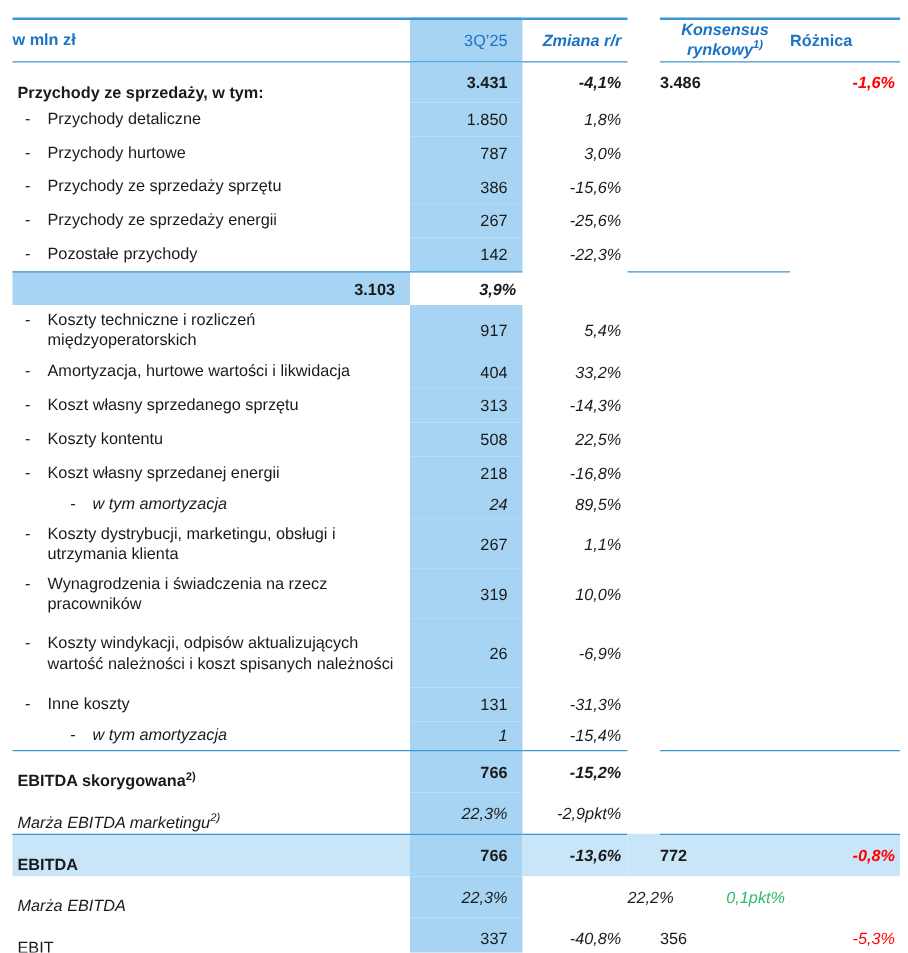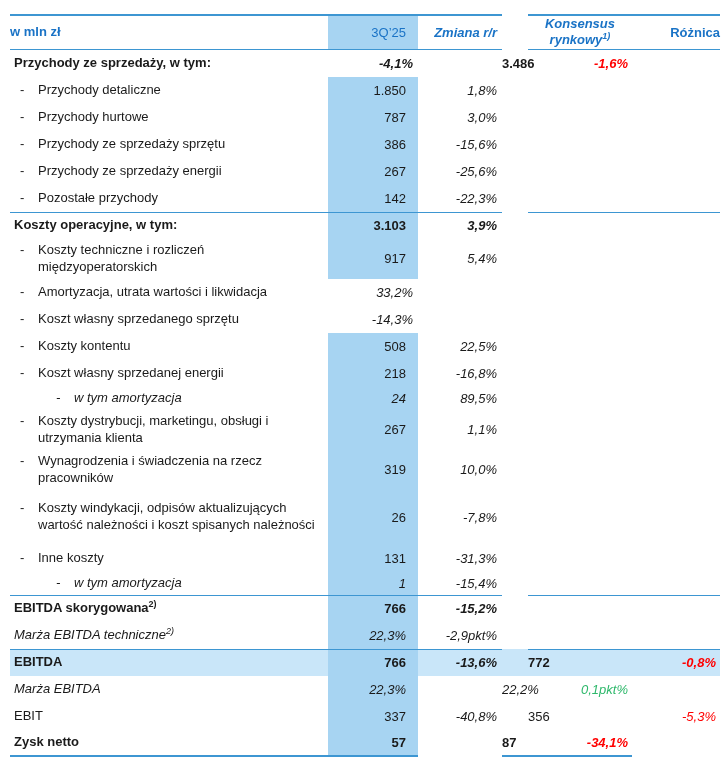--- a/index.html
+++ b/index.html
@@ -47,41 +47,41 @@
   .c-cons{padding-right:8px;}
   .c-diff{justify-content:flex-end;padding-right:4px;font-style:italic;}
 
   
   .hrow{font-weight:bold;color:var(--accent-blue);}
   .hrow .seg-main{border-top:2px solid var(--line-blue);border-bottom:1.5px solid var(--line-blue);}
   .hrow .seg-cons{border-top:2px solid var(--line-blue);border-bottom:1.5px solid var(--line-blue);font-style:italic;}
   .hrow .c-value{font-weight:normal;}
   .hrow .c-change{font-style:italic;}
   .hrow .c-cons{justify-content:center;text-align:center;line-height:1.25;padding-right:0;}
-  .hrow .c-diff{justify-content:flex-end;font-style:normal;padding-right:0;}
+  .hrow .c-diff{justify-content:flex-start;font-style:normal;padding-right:0;}
 
   
   .section .seg-main,.section .seg-cons{border-top:1.5px solid var(--line-blue);}
   .bottom .seg-main,.bottom .seg-cons{border-bottom:2px solid var(--line-blue);}
 
   
   .row.bold .c-label,.row.bold .c-value,.row.bold .c-change,
   .row.bold .c-cons,.row.bold .c-diff{font-weight:bold;}
   .row.italic .c-label,.row.italic .c-value,.row.italic .c-cons{font-style:italic;}
   .row.level-2 .c-label,.row.level-2 .c-value{font-style:italic;}
 
   
   .row.highlight .c-label,.row.highlight .c-change,.row.highlight .c-gap,
   .row.highlight .c-cons,.row.highlight .c-diff{background:var(--highlight-fill);}
   .row.highlight .c-value{background:var(--column-fill);}
 
   
   .lab-wrap{display:flex;align-items:flex-start;line-height:1.3;width:100%;}
   .dash{flex:0 0 auto;width:0;overflow:visible;}
-  .level-0 .lab-wrap{padding-left:4px;}
+  .level-0 .lab-wrap{padding-left:4px;margin-top:16px;}
   .level-1 .dash{width:28px;padding-left:10px;}
   .level-2 .dash{width:20px;padding-left:46px;margin-right:18px;}
   .lbl{flex:1 1 auto;}
   sup{font-size:9px;line-height:0;}
 
   
   .c-diff.neg{color:var(--negative-red);}
   .c-diff.pos{color:var(--positive-green);}
 </style>
 </head>
@@ -111,20 +111,23 @@
   </div>
 
   <div id="table-body">
       <div class="row size-1 level-0 bold">
     <div class="cell c-label seg-main">
       <div class="lab-wrap">
         <span class="dash"></span>
         <span class="lbl"><span class="lbl-text">Przychody ze sprzedaży, w tym:</span><sup class="lbl-sup"></sup></span>
       </div>
     </div>
+    <div class="cell c-value seg-main">
+          <span>3.431</span>
+        </div>
     <div class="cell c-change seg-main">
           <span>-4,1%</span>
         </div>
     <div class="cell c-gap"></div>
     <div class="cell c-cons seg-cons">
           <span>3.486</span>
         </div>
     <div class="cell c-diff seg-cons neg">
           <span>-1,6%</span>
         </div>
@@ -228,26 +231,20 @@
         </div>
     <div class="cell c-gap"></div>
     <div class="cell c-cons seg-cons">
           <span></span>
         </div>
     <div class="cell c-diff seg-cons">
           <span></span>
         </div>
   </div>
       <div class="row size-1 level-0 bold section">
-    <div class="cell c-label seg-main">
-      <div class="lab-wrap">
-        <span class="dash"></span>
-        <span class="lbl"><span class="lbl-text">Koszty operacyjne, w tym:</span><sup class="lbl-sup"></sup></span>
-      </div>
-    </div>
     <div class="cell c-value seg-main">
           <span>3.103</span>
         </div>
     <div class="cell c-change seg-main">
           <span>3,9%</span>
         </div>
     <div class="cell c-gap"></div>
     <div class="cell c-cons seg-cons">
           <span></span>
         </div>
@@ -273,41 +270,47 @@
           <span></span>
         </div>
     <div class="cell c-diff seg-cons">
           <span></span>
         </div>
   </div>
       <div class="row size-1 level-1">
     <div class="cell c-label seg-main">
       <div class="lab-wrap">
         <span class="dash">-</span>
-        <span class="lbl"><span class="lbl-text">Amortyzacja, utrata wartości i likwidacja</span><sup class="lbl-sup"></sup></span>
-      </div>
-    </div>
+        <span class="lbl"><span class="lbl-text">Amortyzacja, hurtowe wartości i likwidacja</span><sup class="lbl-sup"></sup></span>
+      </div>
+    </div>
+    <div class="cell c-value seg-main">
+          <span>404</span>
+        </div>
     <div class="cell c-change seg-main">
           <span>33,2%</span>
         </div>
     <div class="cell c-gap"></div>
     <div class="cell c-cons seg-cons">
           <span></span>
         </div>
     <div class="cell c-diff seg-cons">
           <span></span>
         </div>
   </div>
       <div class="row size-1 level-1">
     <div class="cell c-label seg-main">
       <div class="lab-wrap">
         <span class="dash">-</span>
         <span class="lbl"><span class="lbl-text">Koszt własny sprzedanego sprzętu</span><sup class="lbl-sup"></sup></span>
       </div>
     </div>
+    <div class="cell c-value seg-main">
+          <span>313</span>
+        </div>
     <div class="cell c-change seg-main">
           <span>-14,3%</span>
         </div>
     <div class="cell c-gap"></div>
     <div class="cell c-cons seg-cons">
           <span></span>
         </div>
     <div class="cell c-diff seg-cons">
           <span></span>
         </div>
@@ -421,21 +424,21 @@
     <div class="cell c-label seg-main">
       <div class="lab-wrap">
         <span class="dash">-</span>
         <span class="lbl"><span class="lbl-text">Koszty windykacji, odpisów aktualizujących wartość należności i koszt spisanych należności</span><sup class="lbl-sup"></sup></span>
       </div>
     </div>
     <div class="cell c-value seg-main">
           <span>26</span>
         </div>
     <div class="cell c-change seg-main">
-          <span>-7,8%</span>
+          <span>-6,9%</span>
         </div>
     <div class="cell c-gap"></div>
     <div class="cell c-cons seg-cons">
           <span></span>
         </div>
     <div class="cell c-diff seg-cons">
           <span></span>
         </div>
   </div>
       <div class="row size-1 level-1">
@@ -498,21 +501,21 @@
           <span></span>
         </div>
     <div class="cell c-diff seg-cons">
           <span></span>
         </div>
   </div>
       <div class="row size-1 level-0 italic">
     <div class="cell c-label seg-main">
       <div class="lab-wrap">
         <span class="dash"></span>
-        <span class="lbl"><span class="lbl-text">Marża EBITDA techniczne</span><sup class="lbl-sup">2)</sup></span>
+        <span class="lbl"><span class="lbl-text">Marża EBITDA marketingu</span><sup class="lbl-sup">2)</sup></span>
       </div>
     </div>
     <div class="cell c-value seg-main">
           <span>22,3%</span>
         </div>
     <div class="cell c-change seg-main">
           <span>-2,9pkt%</span>
         </div>
     <div class="cell c-gap"></div>
     <div class="cell c-cons seg-cons">

